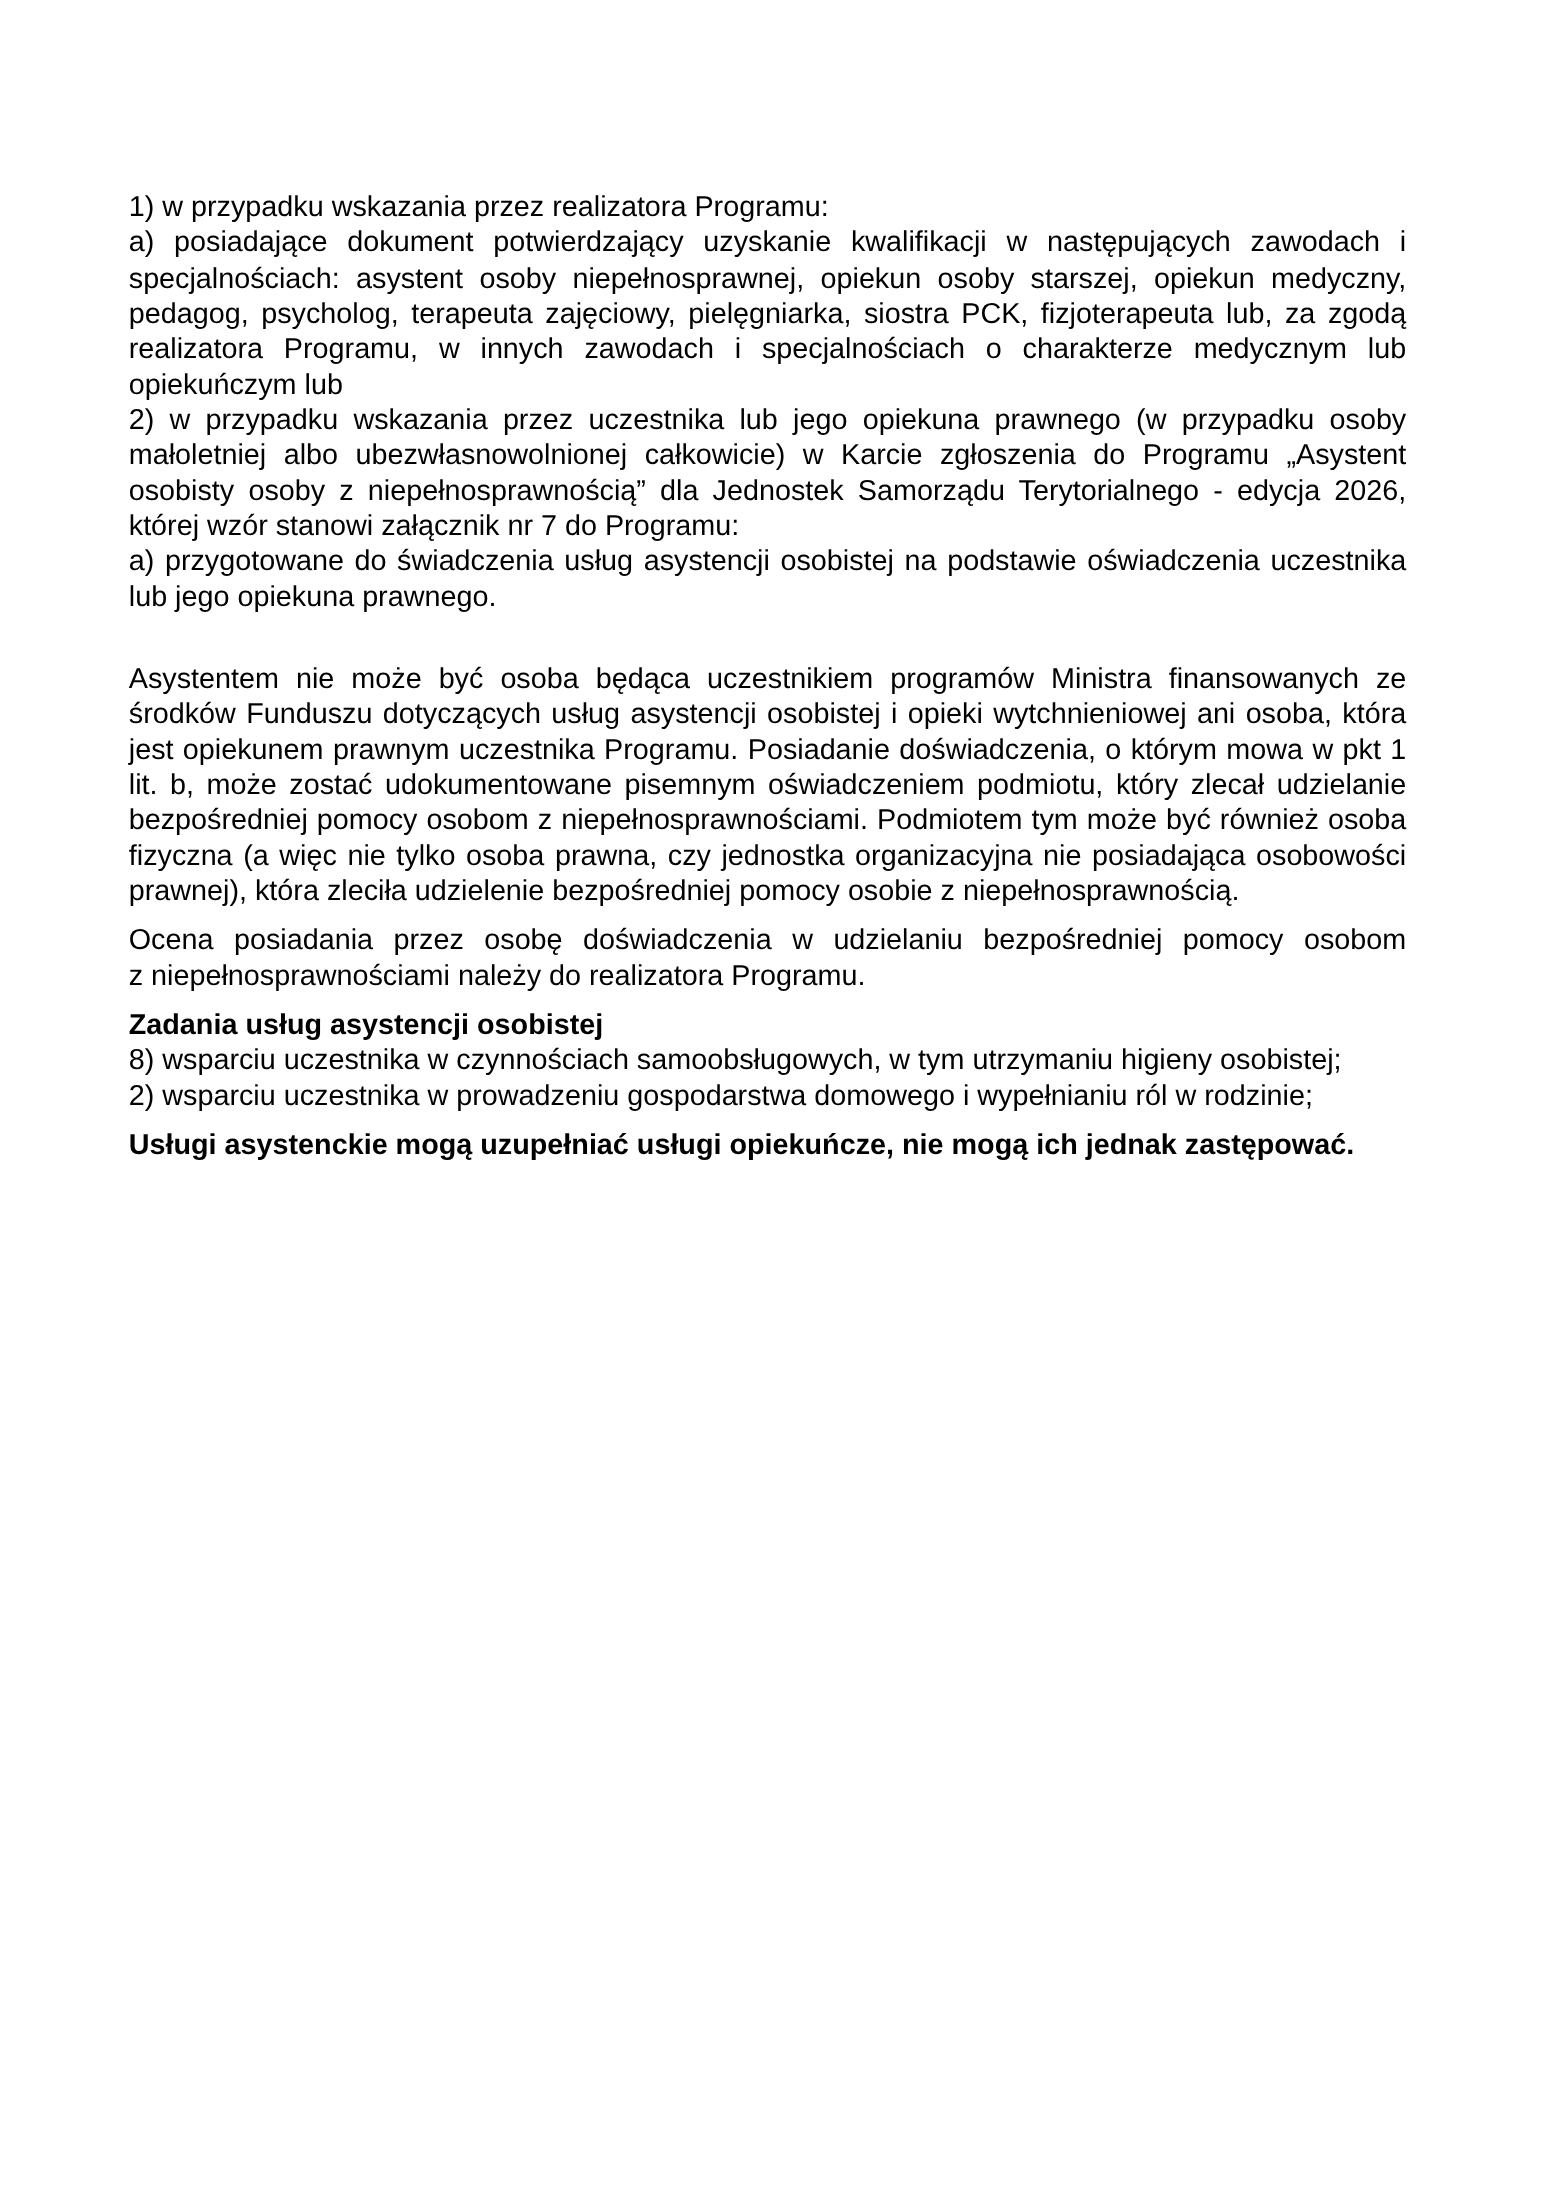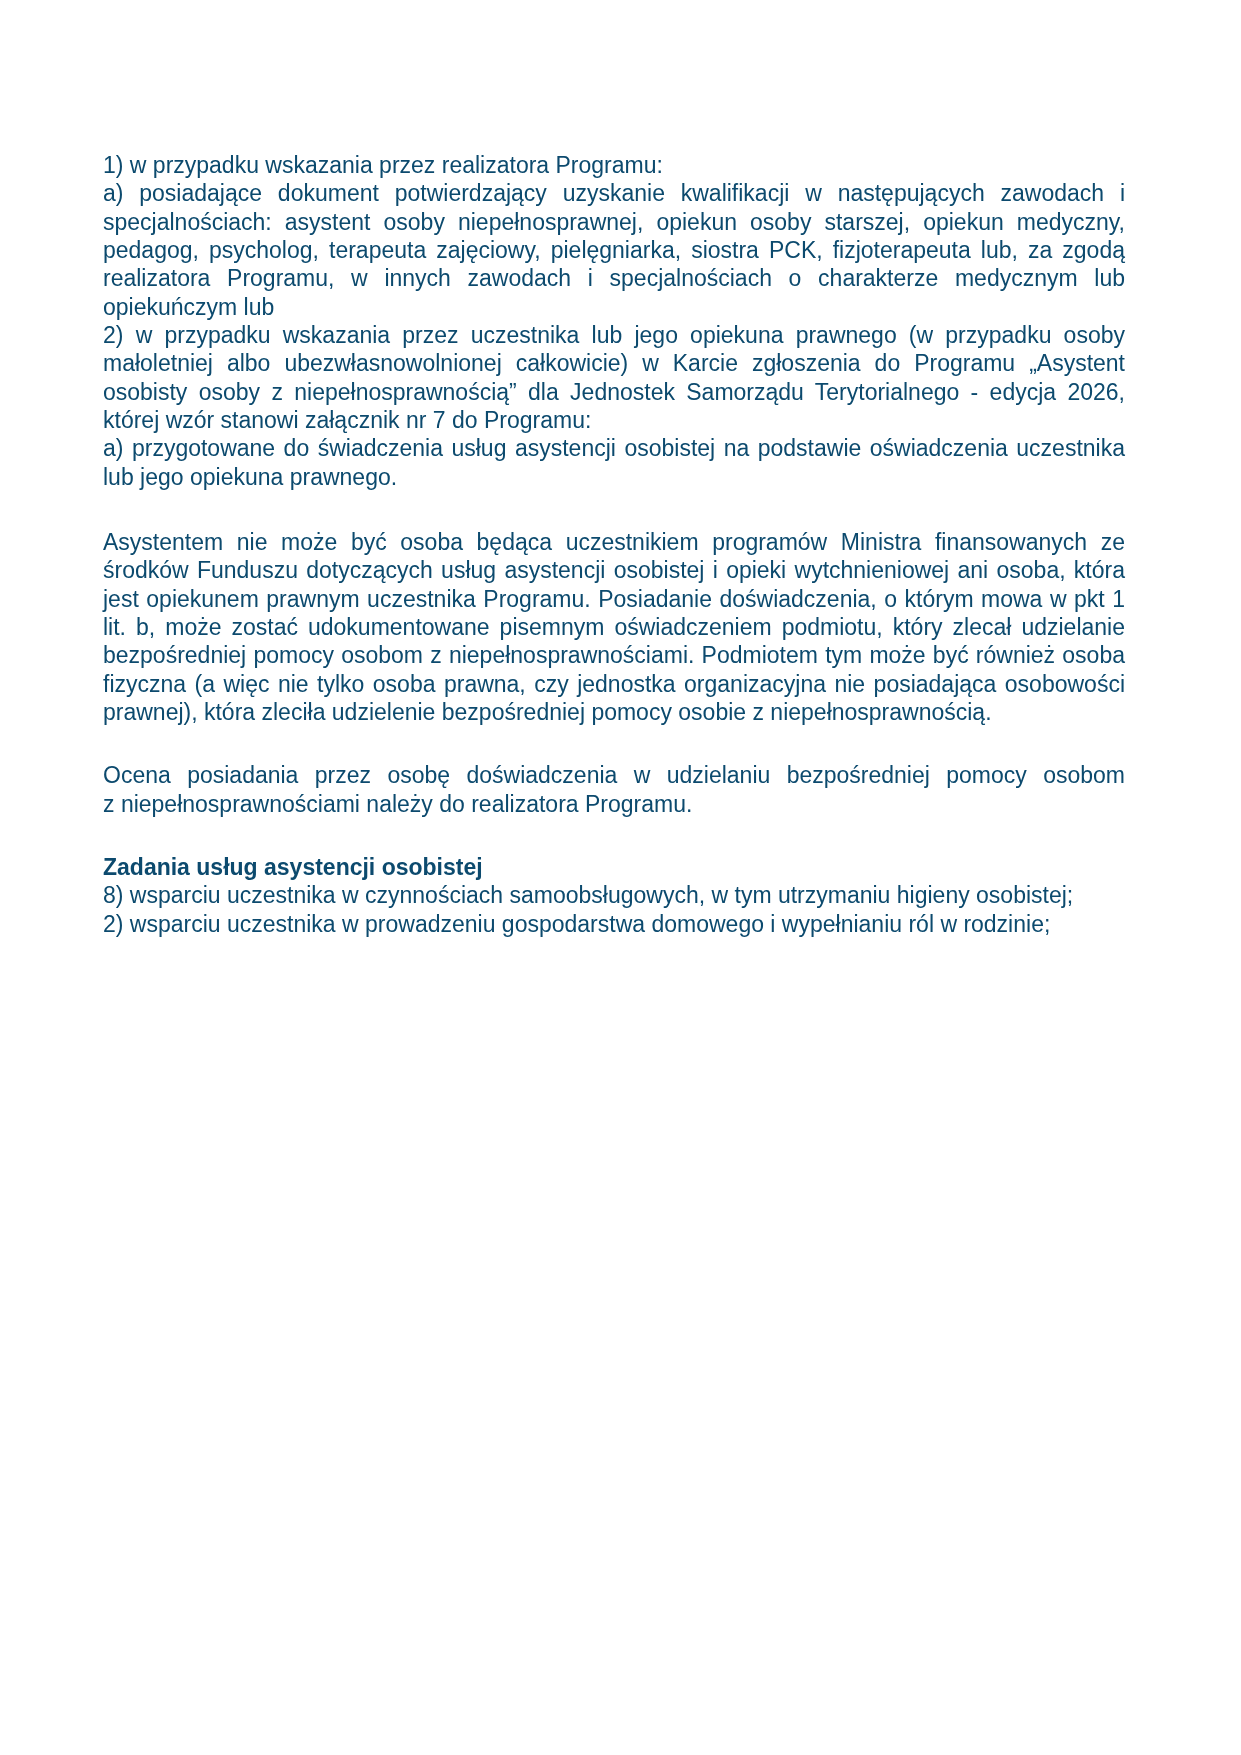--- a/index.html
+++ b/index.html
@@ -15,33 +15,33 @@
     overflow: hidden;
   }
   .content {
     position: absolute;
     left: 103px;
     top: 151px;
     width: 1022px;
     font-family: "Liberation Sans", sans-serif;
     font-size: 23px;
     line-height: 28.33px;
-    color: #0c4a6e;
+    color: #000000;
     text-align: justify;
     hyphens: none;
   }
   .para {
     margin: 0;
     padding: 0;
     font-size: 23px;
     font-weight: normal;
     line-height: 28.33px;
   }
   .gap {
-    margin-top: 35px;
+    margin-top: 11px;
   }
   .gap-lg {
     margin-top: 37px;
   }
   .bold {
     font-weight: bold;
   }
 </style>
 </head>
 <body>
@@ -50,14 +50,15 @@
   <div class="content">
     <p class="para">1) w przypadku wskazania przez realizatora Programu:</p>
     <p class="para">a) posiadające dokument potwierdzający uzyskanie kwalifikacji w następujących zawodach i specjalnościach: asystent osoby niepełnosprawnej, opiekun osoby starszej, opiekun medyczny, pedagog, psycholog, terapeuta zajęciowy, pielęgniarka, siostra PCK, fizjoterapeuta lub, za zgodą realizatora Programu, w innych zawodach i specjalnościach o&nbsp;charakterze medycznym lub opiekuńczym lub</p>
     <p class="para">2) w przypadku wskazania przez uczestnika lub jego opiekuna prawnego (w&nbsp;przypadku osoby małoletniej albo ubezwłasnowolnionej całkowicie) w Karcie zgłoszenia do Programu „Asystent osobisty osoby z niepełnosprawnością” dla Jednostek Samorządu Terytorialnego - edycja 2026, której wzór stanowi załącznik nr 7 do Programu:</p>
     <p class="para">a) przygotowane do świadczenia usług asystencji osobistej na podstawie oświadczenia uczestnika lub jego opiekuna prawnego.</p>
     <p class="para gap-lg">Asystentem nie może być osoba będąca uczestnikiem programów Ministra finansowanych ze środków Funduszu dotyczących usług asystencji osobistej i opieki wytchnieniowej ani osoba, która jest opiekunem prawnym uczestnika Programu. Posiadanie doświadczenia, o którym mowa w pkt 1 lit. b, może zostać udokumentowane pisemnym oświadczeniem podmiotu, który zlecał udzielanie bezpośredniej pomocy osobom z niepełnosprawnościami. Podmiotem tym może być również osoba fizyczna (a więc nie tylko osoba prawna, czy jednostka organizacyjna nie posiadająca osobowości prawnej), która zleciła udzielenie bezpośredniej pomocy osobie z&nbsp;niepełnosprawnością.</p>
     <p class="para gap">Ocena posiadania przez osobę doświadczenia w udzielaniu bezpośredniej pomocy osobom z&nbsp;niepełnosprawnościami należy do realizatora Programu.</p>
     <h2 class="para gap bold">Zadania usług asystencji osobistej</h2>
     <p class="para">8) wsparciu uczestnika w czynnościach samoobsługowych, w tym utrzymaniu higieny osobistej;</p>
     <p class="para">2) wsparciu uczestnika w prowadzeniu gospodarstwa domowego i wypełnianiu ról w&nbsp;rodzinie;</p>
+    <p class="para gap bold">Usługi asystenckie mogą uzupełniać usługi opiekuńcze, nie mogą ich jednak zastępować.</p>
   </div>
 </div>
 
 </body></html>

